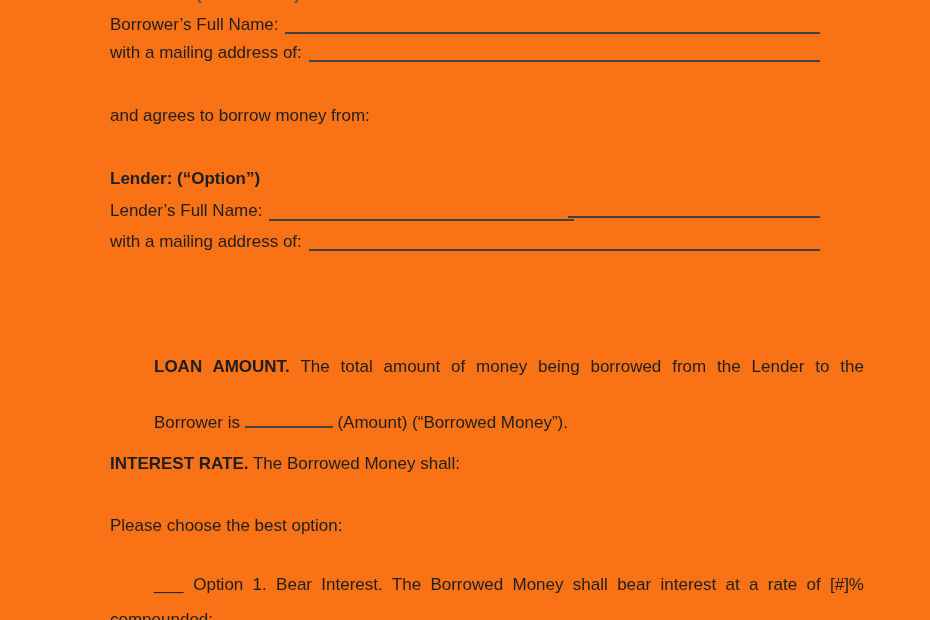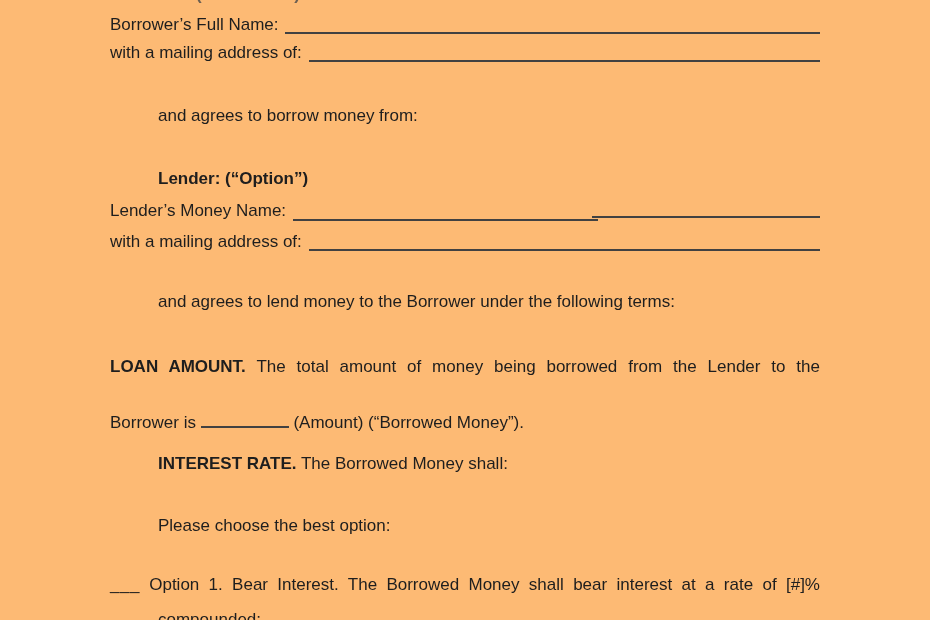--- a/index.html
+++ b/index.html
@@ -13,24 +13,24 @@
     position: relative;
     overflow: hidden;
     font-family: "Liberation Sans", "DejaVu Sans", sans-serif;
     font-size: 17px;
     color: #1e1e1e;
     -webkit-font-smoothing: antialiased;
   }
   .page {
     position: absolute;
     inset: 0;
-    background: #fdba74;
+    background: #f97316;
   }
   .abs { position: absolute; left: 110px; width: 710px; }
-  .line { line-height: 22px; white-space: nowrap; margin-left: 48px; }
+  .line { line-height: 22px; white-space: nowrap; }
   b { font-weight: bold; }
 
   
   .clip-line {
     position: absolute;
     left: 110px;
     top: -16px;
     line-height: 22px;
     font-weight: bold;
     color: #4a4a4a;
@@ -52,21 +52,21 @@
     flex: 1 1 auto;
     align-self: flex-end;
     border-bottom: 2px solid #414141;
     margin: 0 0 2px 7px;
     min-height: 1px;
   }
   .fill.seg-low  { flex: 0 0 305px; margin-bottom: 1px; }
   .fill.seg-high { margin-left: -6px; margin-bottom: 4px; }
 
   
-  .para { line-height: 32px; }
+  .para { line-height: 32px; margin-left: 44px; }
   .justify { text-align: justify; text-align-last: justify; }
 
   .blank-inline {
     display: inline-block;
     width: 88px;
     border-bottom: 2px solid #414141;
     height: 12px;
   }
   .blank-text { letter-spacing: 0.5px; }
 </style>
@@ -85,31 +85,30 @@
   <div class="row" style="top:42px">
     <span class="lbl">with a mailing address of:</span>
     <span class="fill"></span>
   </div>
 
   <div class="abs line" style="top:105px">and agrees to borrow money from:</div>
 
   <div class="abs line" style="top:168px; font-weight:bold">Lender: (“Option”)</div>
 
   <div class="row" style="top:200px">
-    <span class="lbl">Lender’s Money Name:</span>
+    <span class="lbl">Lender’s Full Name:</span>
     <span class="fill seg-low"></span>
     <span class="fill seg-high"></span>
   </div>
 
   <div class="row" style="top:231px">
     <span class="lbl">with a mailing address of:</span>
     <span class="fill"></span>
   </div>
 
-  <div class="abs line" style="top:291px">and agrees to lend money to the Borrower under the following terms:</div>
 
   <div class="abs para justify" style="top:356px; line-height:22px">
     <b>LOAN AMOUNT.</b>
     <span>The total amount of money being borrowed from the Lender to the</span>
   </div>
 
   <div class="abs para" style="top:412px; line-height:22px">
     <span>Borrower is</span>
     <span class="blank-inline"></span>
     <span>(Amount) (“Borrowed Money”).</span>

